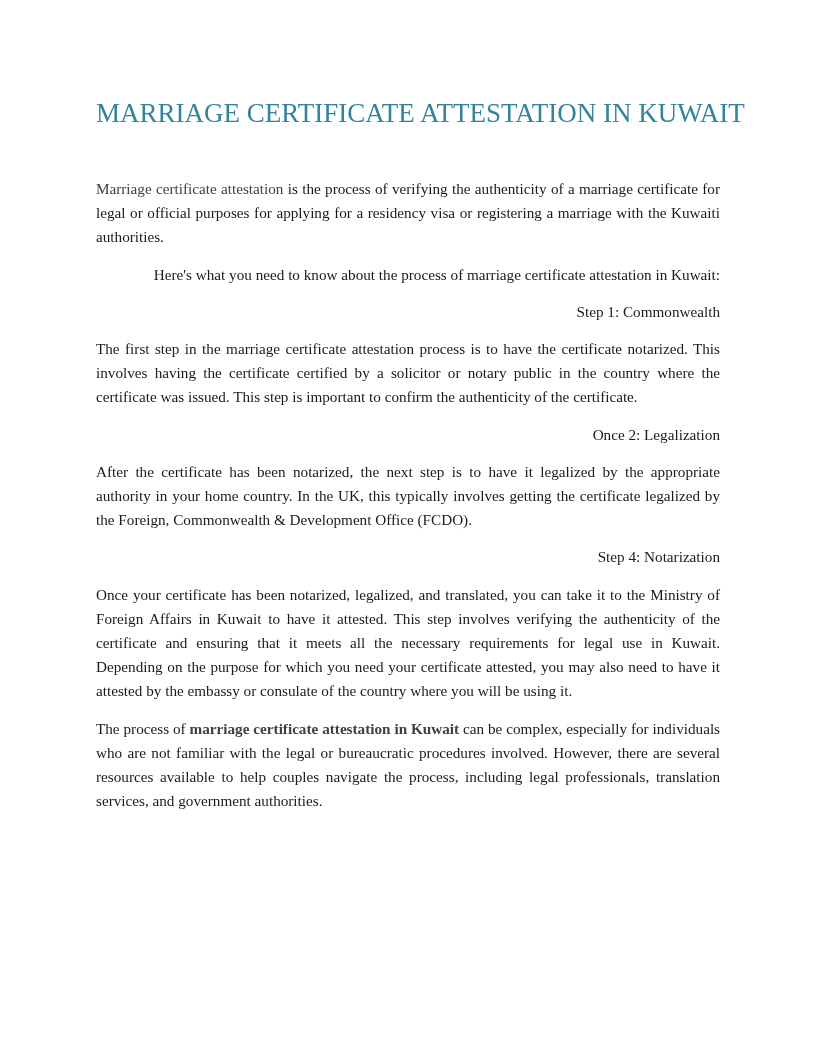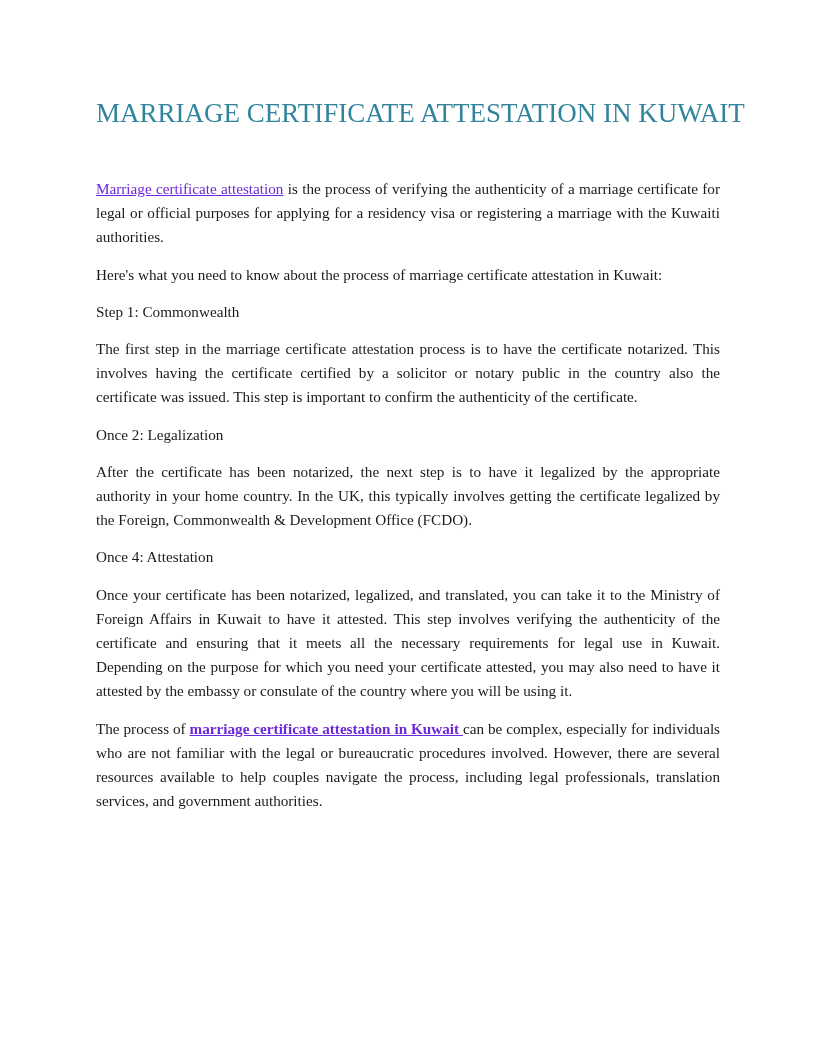--- a/index.html
+++ b/index.html
@@ -40,46 +40,45 @@
       left: 0;
       top: 177px;
       width: 624px;
     }
     .p {
       margin: 0 0 13px 0;
       font-size: 15.2px;
       line-height: 24.2px;
       text-align: justify;
     }
-    .p.left { text-align: left; }
+    .p.left { text-align: right; }
     .link {
-      color: #6d28d9;
-      text-decoration: underline;
+      color: #404040;
       cursor: pointer;
     }
     .link.bold {
       font-weight: bold;
     }
   </style>
 </head>
 <body>
 
 <div class="page">
   <h1 class="title">MARRIAGE CERTIFICATE ATTESTATION IN KUWAIT</h1>
 
   <div class="body">
     <p class="p"><a class="link">Marriage certificate attestation</a><span> is the process of verifying the authenticity of a marriage certificate for legal or official purposes for applying for a residency visa or registering a marriage with the Kuwaiti authorities.</span></p>
 
     <p class="p left">Here's what you need to know about the process of marriage certificate attestation in Kuwait:</p>
 
     <p class="p left">Step 1: Commonwealth</p>
-    <p class="p">The first step in the marriage certificate attestation process is to have the certificate notarized. This involves having the certificate certified by a solicitor or notary public in the country also the certificate was issued. This step is important to confirm the authenticity of the certificate.</p>
+    <p class="p">The first step in the marriage certificate attestation process is to have the certificate notarized. This involves having the certificate certified by a solicitor or notary public in the country where the certificate was issued. This step is important to confirm the authenticity of the certificate.</p>
 
     <p class="p left">Once 2: Legalization</p>
     <p class="p">After the certificate has been notarized, the next step is to have it legalized by the appropriate authority in your home country. In the UK, this typically involves getting the certificate legalized by the Foreign, Commonwealth &amp; Development Office (FCDO).</p>
 
 
-    <p class="p left">Once 4: Attestation</p>
+    <p class="p left">Step 4: Notarization</p>
     <p class="p">Once your certificate has been notarized, legalized, and translated, you can take it to the Ministry of Foreign Affairs in Kuwait to have it attested. This step involves verifying the authenticity of the certificate and ensuring that it meets all the necessary requirements for legal use in Kuwait. Depending on the purpose for which you need your certificate attested, you may also need to have it attested by the embassy or consulate of the country where you will be using it.</p>
 
     <p class="p"><span>The process of </span><a class="link bold">marriage certificate attestation in Kuwait </a><span>can be complex, especially for individuals who are not familiar with the legal or bureaucratic procedures involved. However, there are several resources available to help couples navigate the process, including legal professionals, translation services, and government authorities.</span></p>
   </div>
 </div>
 
 </body></html>

